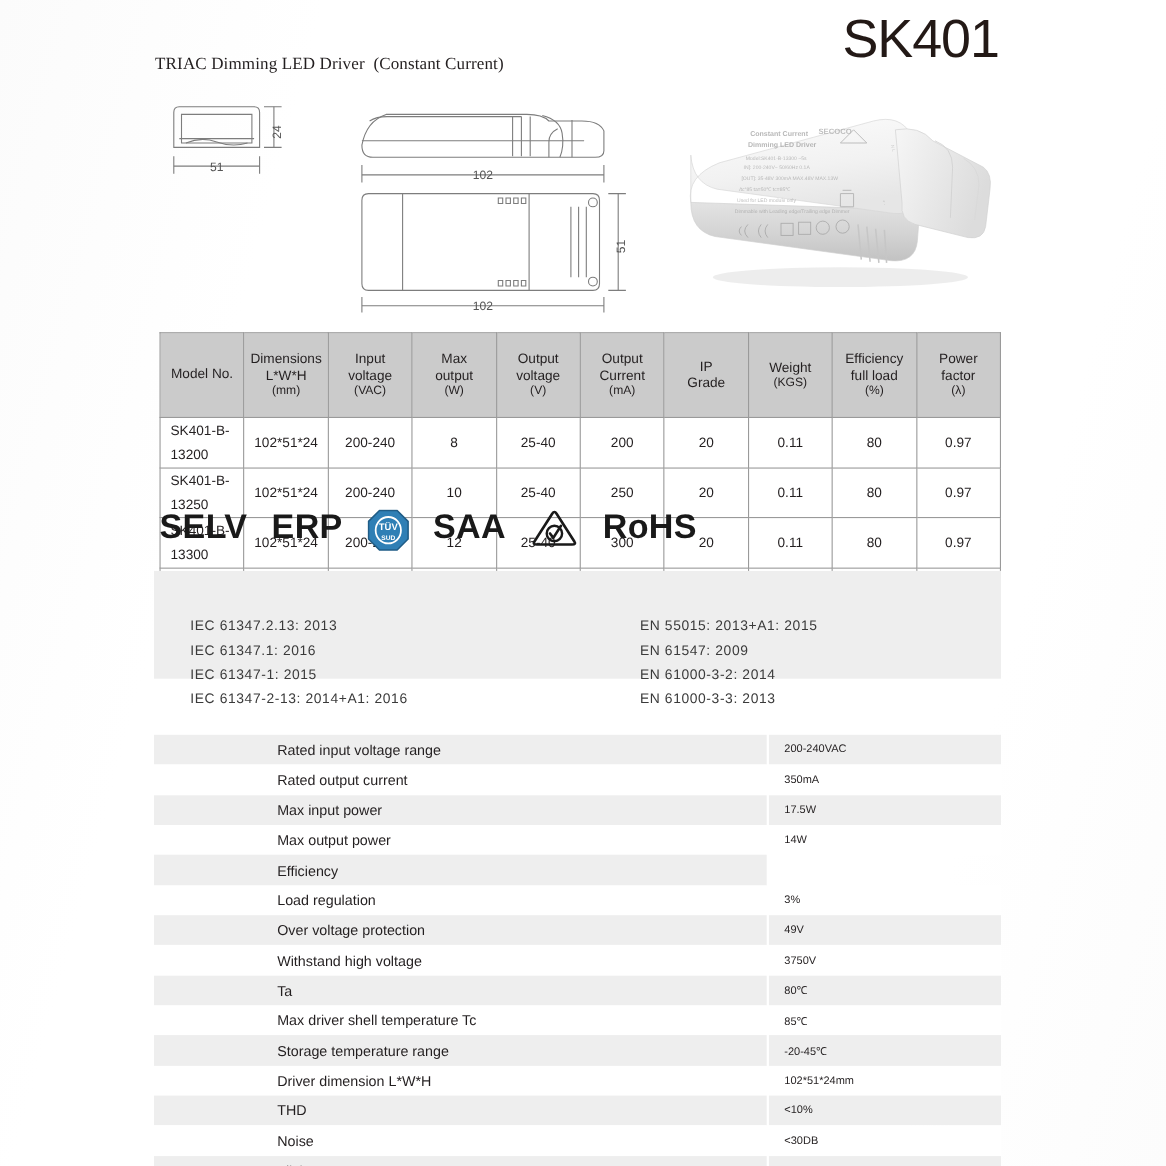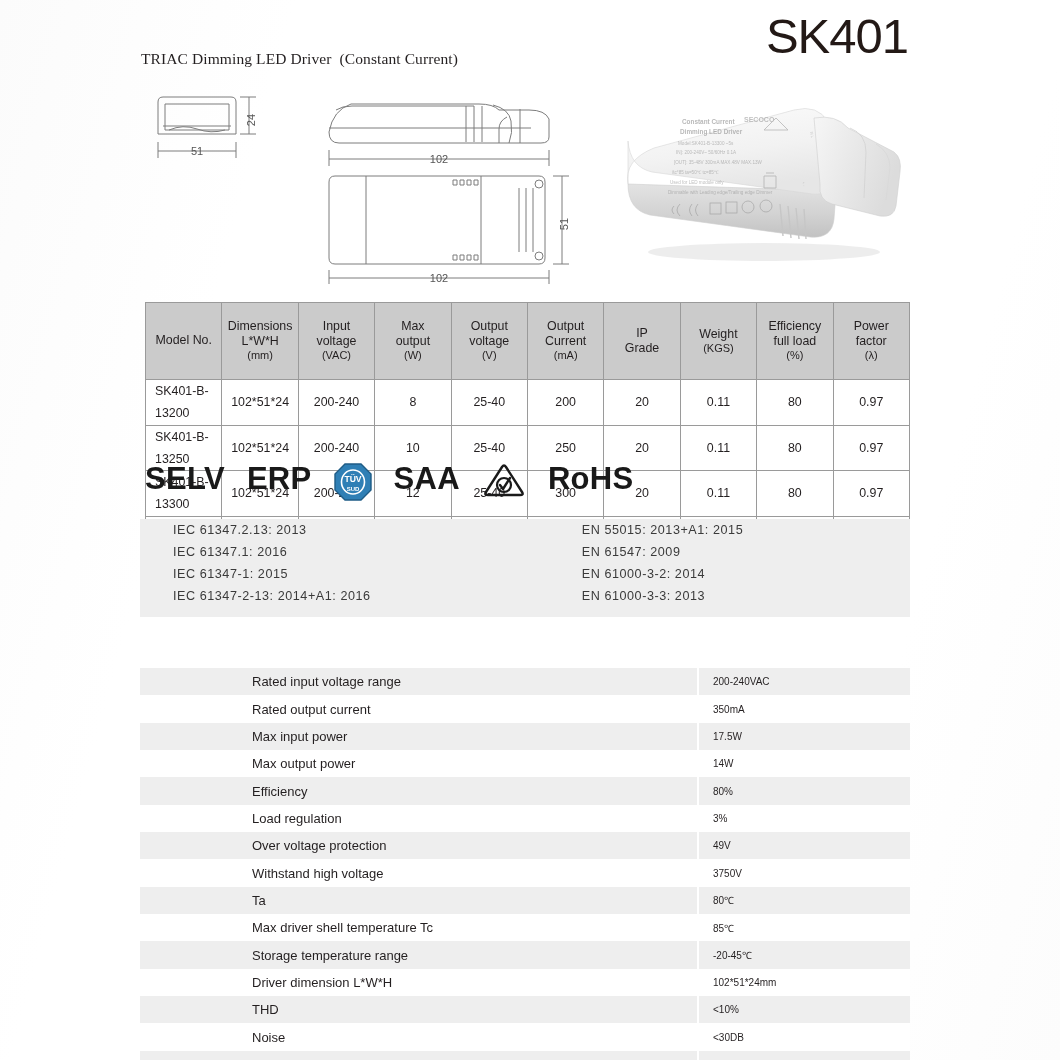--- a/index.html
+++ b/index.html
@@ -127,25 +127,27 @@
   .standards {
     position: absolute;
     left: 140px;
     top: 519px;
     width: 770px;
     height: 98px;
     background: #eeeeee;
     display: flex;
   }
   .std-col {
+    padding-top: 10px;
     font-size: 12.6px;
     color: #3a3a3a;
     letter-spacing: .55px;
     line-height: 22px;
     white-space: pre;
+    margin-top: 29px;
   }
   .std-col.left  { width: 415px; padding-left: 33px; }
   .std-col.right { width: 355px; padding-left: 25px; }
 
   
   .spec {
     position: absolute;
     left: 140px;
     top: 668px;
     width: 770px;
@@ -502,23 +504,20 @@
         <div class="spec-gap"></div>
       <div class="spec-value-cell">
         <span class="spec-value">14W</span>
       </div>
     </div>
     <div class="spec-row alt">
       <div class="spec-label-cell">
         <span class="spec-label">Efficiency</span>
       </div>
         <div class="spec-gap"></div>
-      <div class="spec-value-cell">
-        <span class="spec-value">80%</span>
-      </div>
     </div>
     <div class="spec-row">
       <div class="spec-label-cell">
         <span class="spec-label">Load regulation</span>
       </div>
         <div class="spec-gap"></div>
       <div class="spec-value-cell">
         <span class="spec-value">3%</span>
       </div>
     </div>

